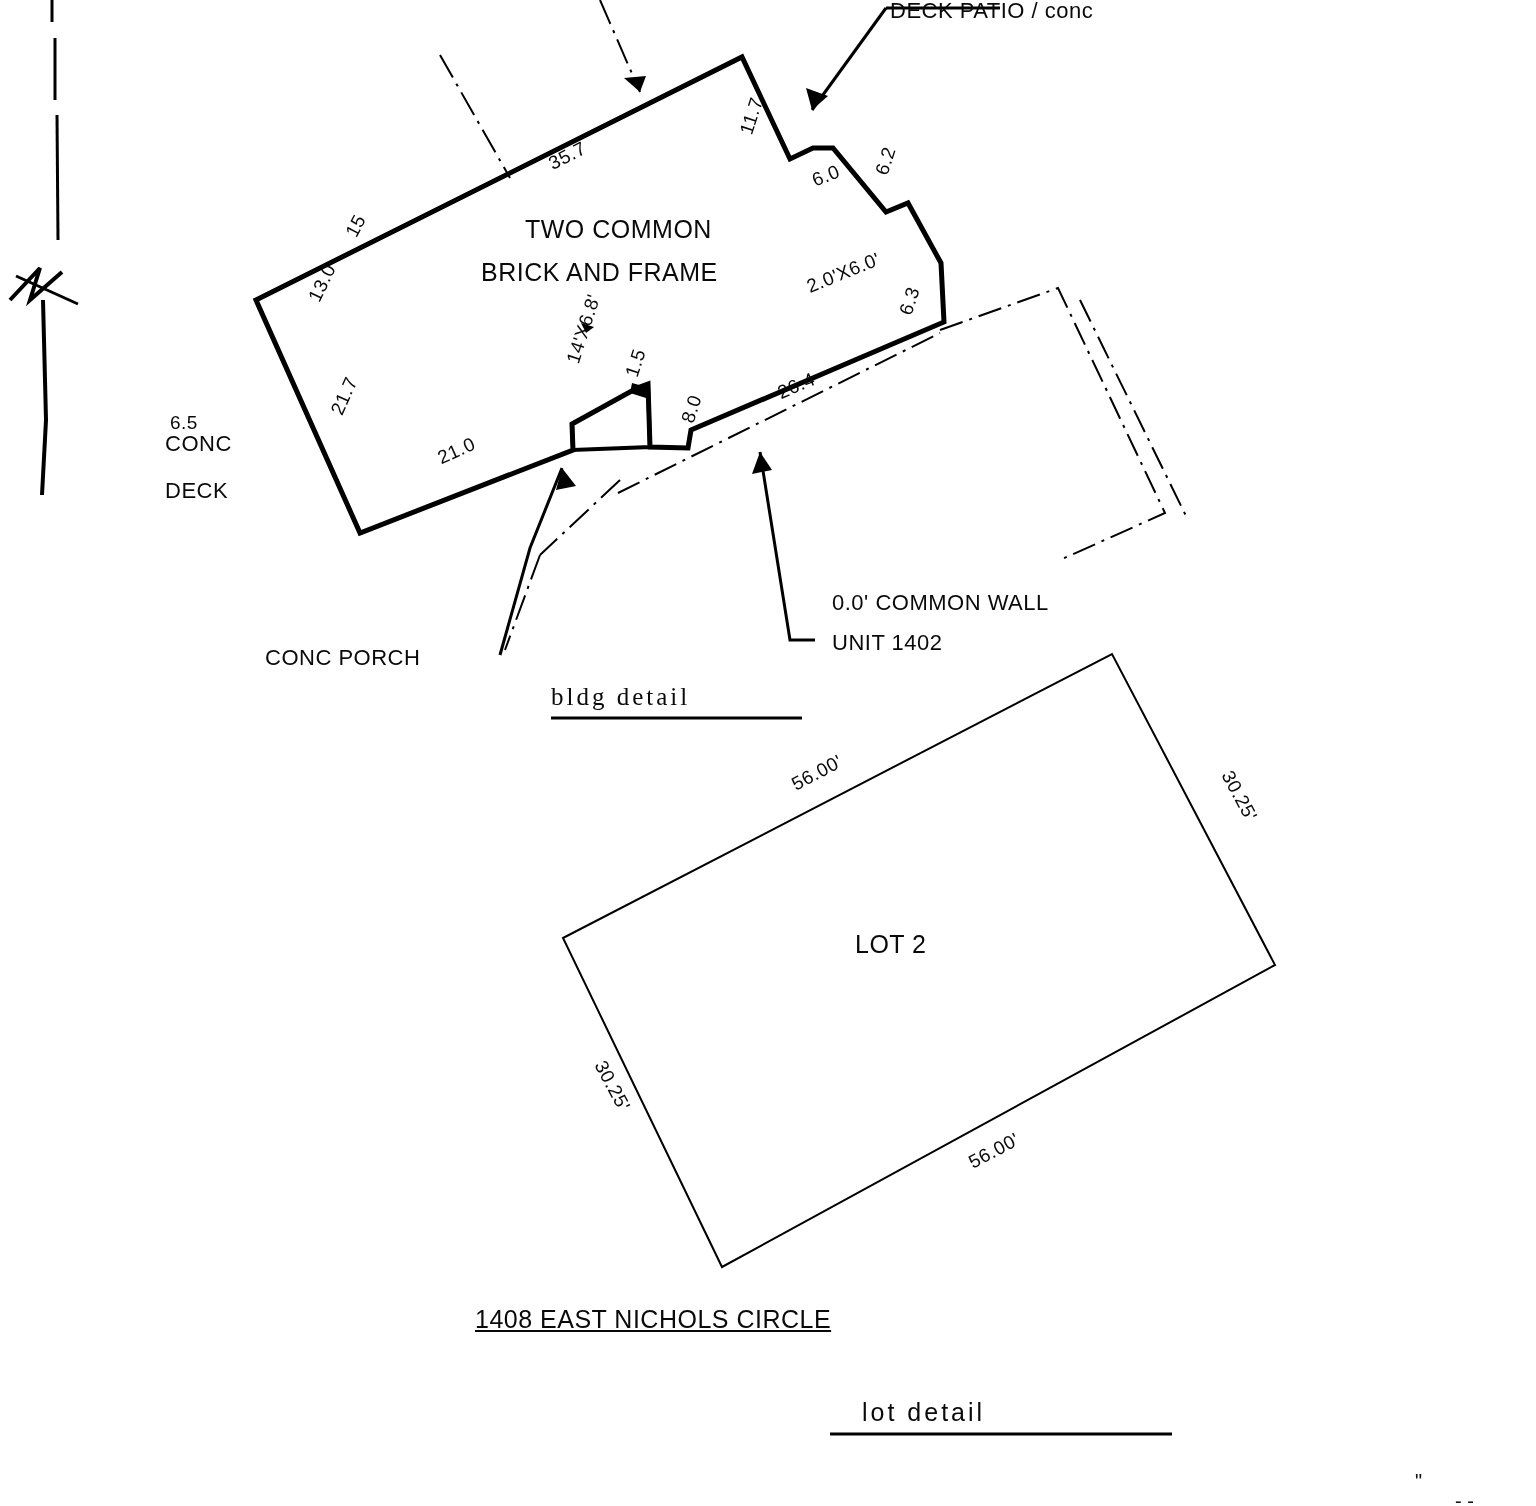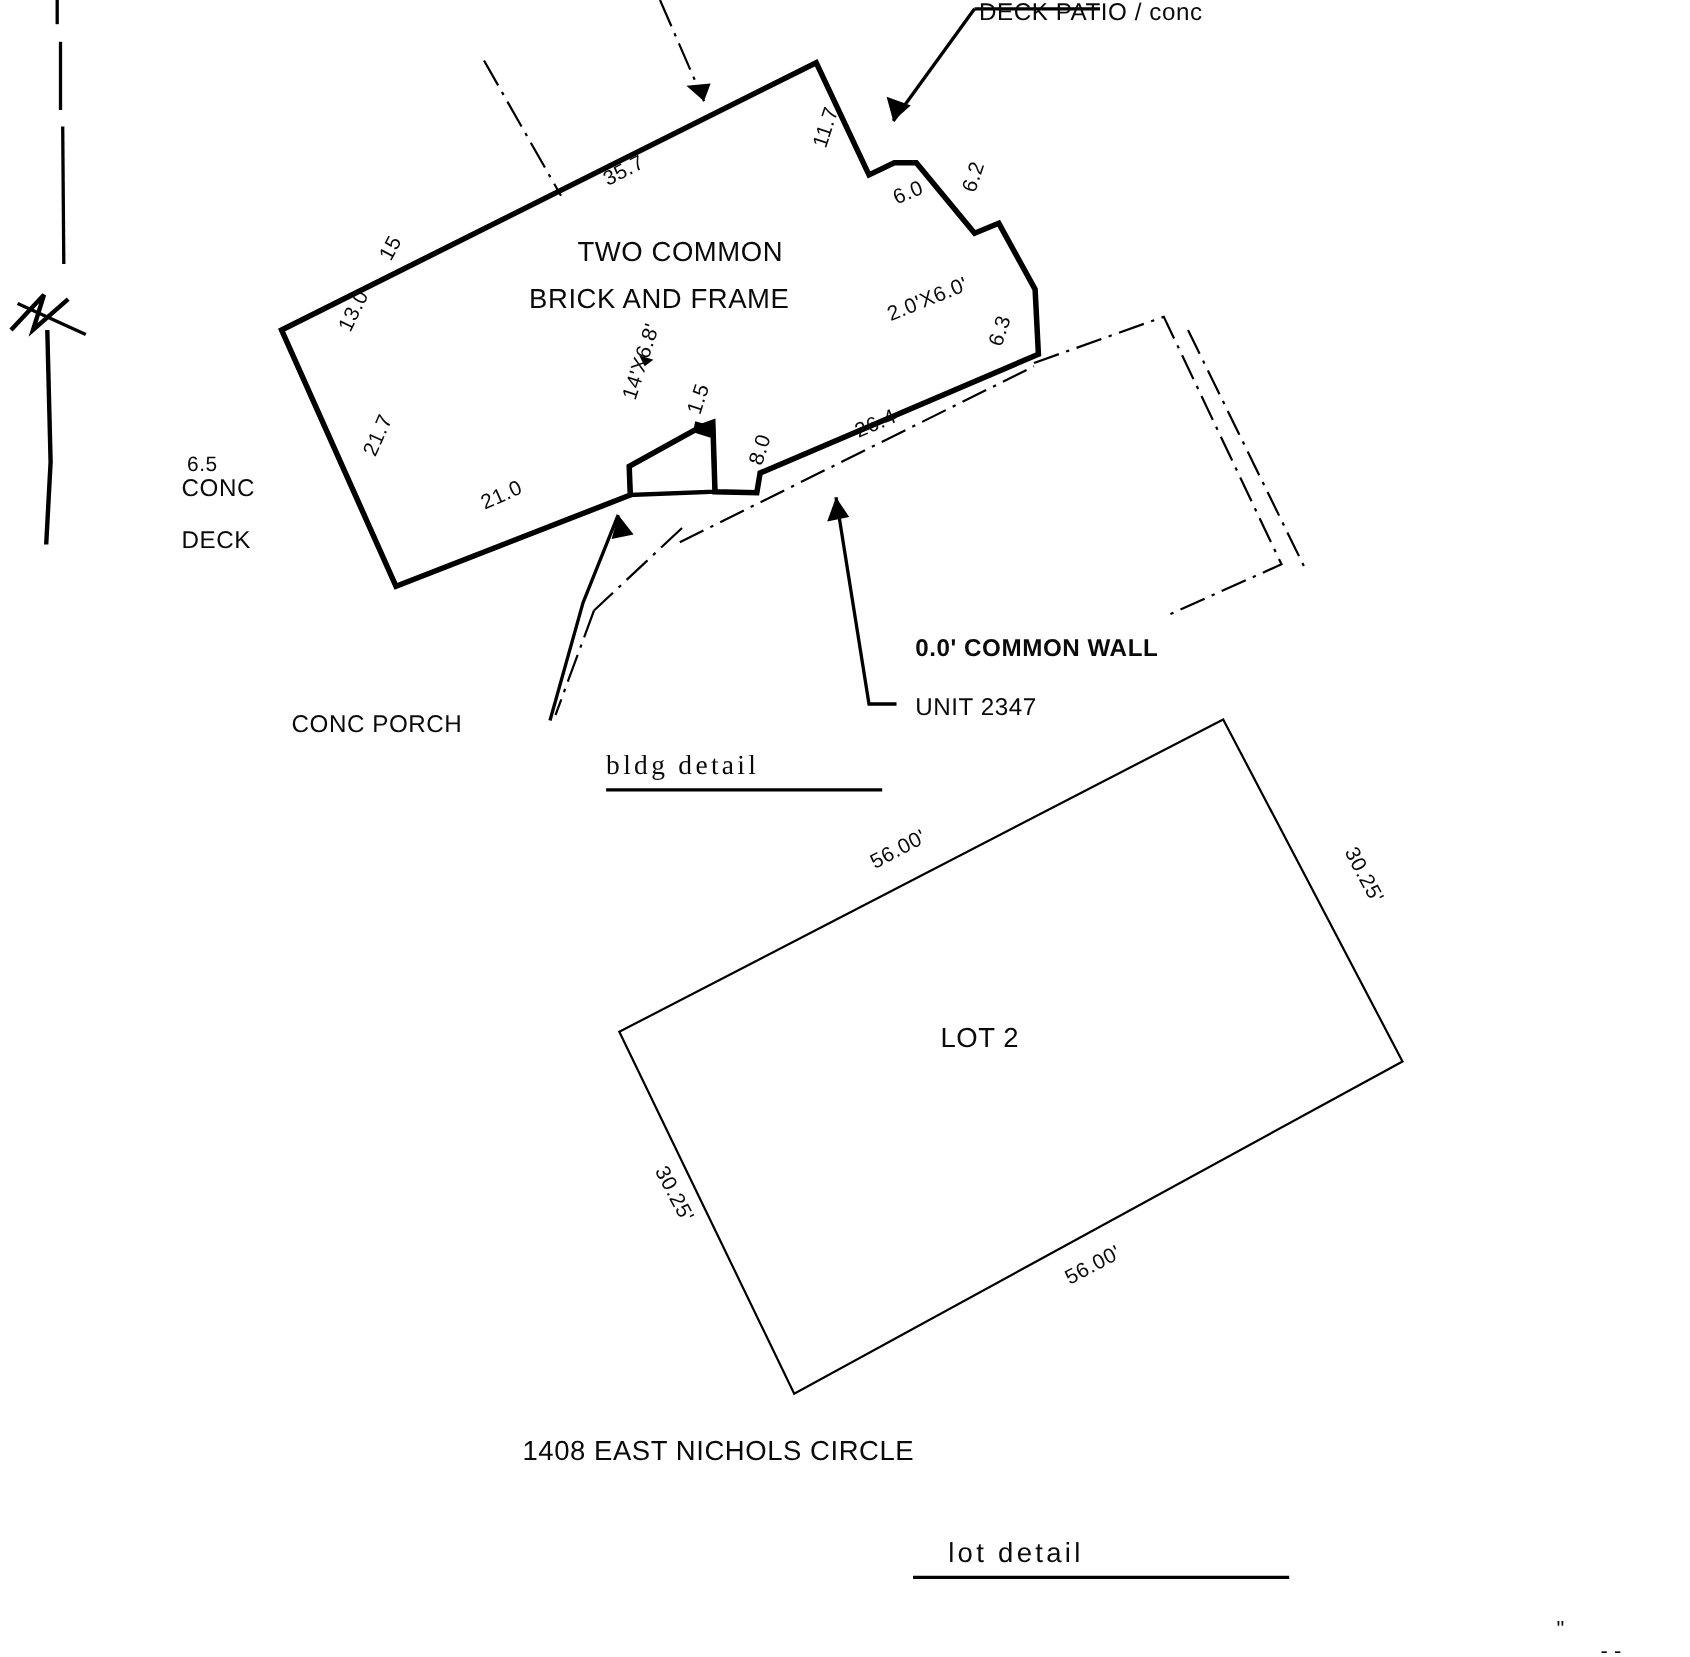--- a/index.html
+++ b/index.html
@@ -160,35 +160,35 @@
   <div class="lbl dim" style="left:678px; top:398px; transform:rotate(-72deg);">8.0</div>
   <div class="lbl dim" style="left:777px; top:375px; transform:rotate(-23deg);">26.4</div>
   <div class="lbl dim" style="left:733px; top:105px; transform:rotate(-72deg);">11.7</div>
   <div class="lbl dim" style="left:812px; top:165px; transform:rotate(-22deg);">6.0</div>
   <div class="lbl dim" style="left:872px; top:150px; transform:rotate(-72deg);">6.2</div>
   <div class="lbl dim" style="left:805px; top:262px; transform:rotate(-22deg);">2.0'X6.0'</div>
   <div class="lbl dim" style="left:896px; top:290px; transform:rotate(-72deg);">6.3</div>
 
   <div class="lbl note" style="left:890px; top:-2px;">DECK PATIO / conc</div>
   <div class="lbl note" style="left:265px; top:645px;">CONC PORCH</div>
-  <div class="lbl note" style="left:832px; top:576px;font-weight:bold;">0.0' COMMON WALL</div>
-  <div class="lbl note" style="left:832px; top:630px;">UNIT 2347</div>
+  <div class="lbl note" style="left:832px; top:590px;">0.0' COMMON WALL</div>
+  <div class="lbl note" style="left:832px; top:630px;">UNIT 1402</div>
 
   <div class="lbl dim" style="left:170px; top:412px;">6.5</div>
   <div class="lbl note" style="left:165px; top:431px;">CONC</div>
   <div class="lbl note" style="left:165px; top:478px;">DECK</div>
 
   <div class="lbl title" style="left:551px; top:683px;font-family:Liberation Serif, serif;">bldg detail</div>
 
   <div class="lbl big" style="left:855px; top:930px;">LOT 2</div>
   <div class="lbl dim" style="left:790px; top:762px; transform:rotate(-28deg);">56.00'</div>
   <div class="lbl dim" style="left:1212px; top:785px; transform:rotate(62deg);">30.25'</div>
   <div class="lbl dim" style="left:967px; top:1140px; transform:rotate(-28deg);">56.00'</div>
   <div class="lbl dim" style="left:585px; top:1075px; transform:rotate(62deg);">30.25'</div>
 
-  <div class="lbl big" style="left:475px; top:1305px;">1408 EAST NICHOLS CIRCLE</div>
+  <div class="lbl big" style="left:475px; top:1305px;text-decoration:underline;">1408 EAST NICHOLS CIRCLE</div>
 
   <div class="lbl title" style="left:862px; top:1398px;">lot detail</div>
 
   <div class="corner-mark" style="left:1415px; top:1470px;">"</div>
   <div class="corner-mark" style="left:1455px; top:1490px;">- -</div>
 
 </div>
 
 </body></html>

